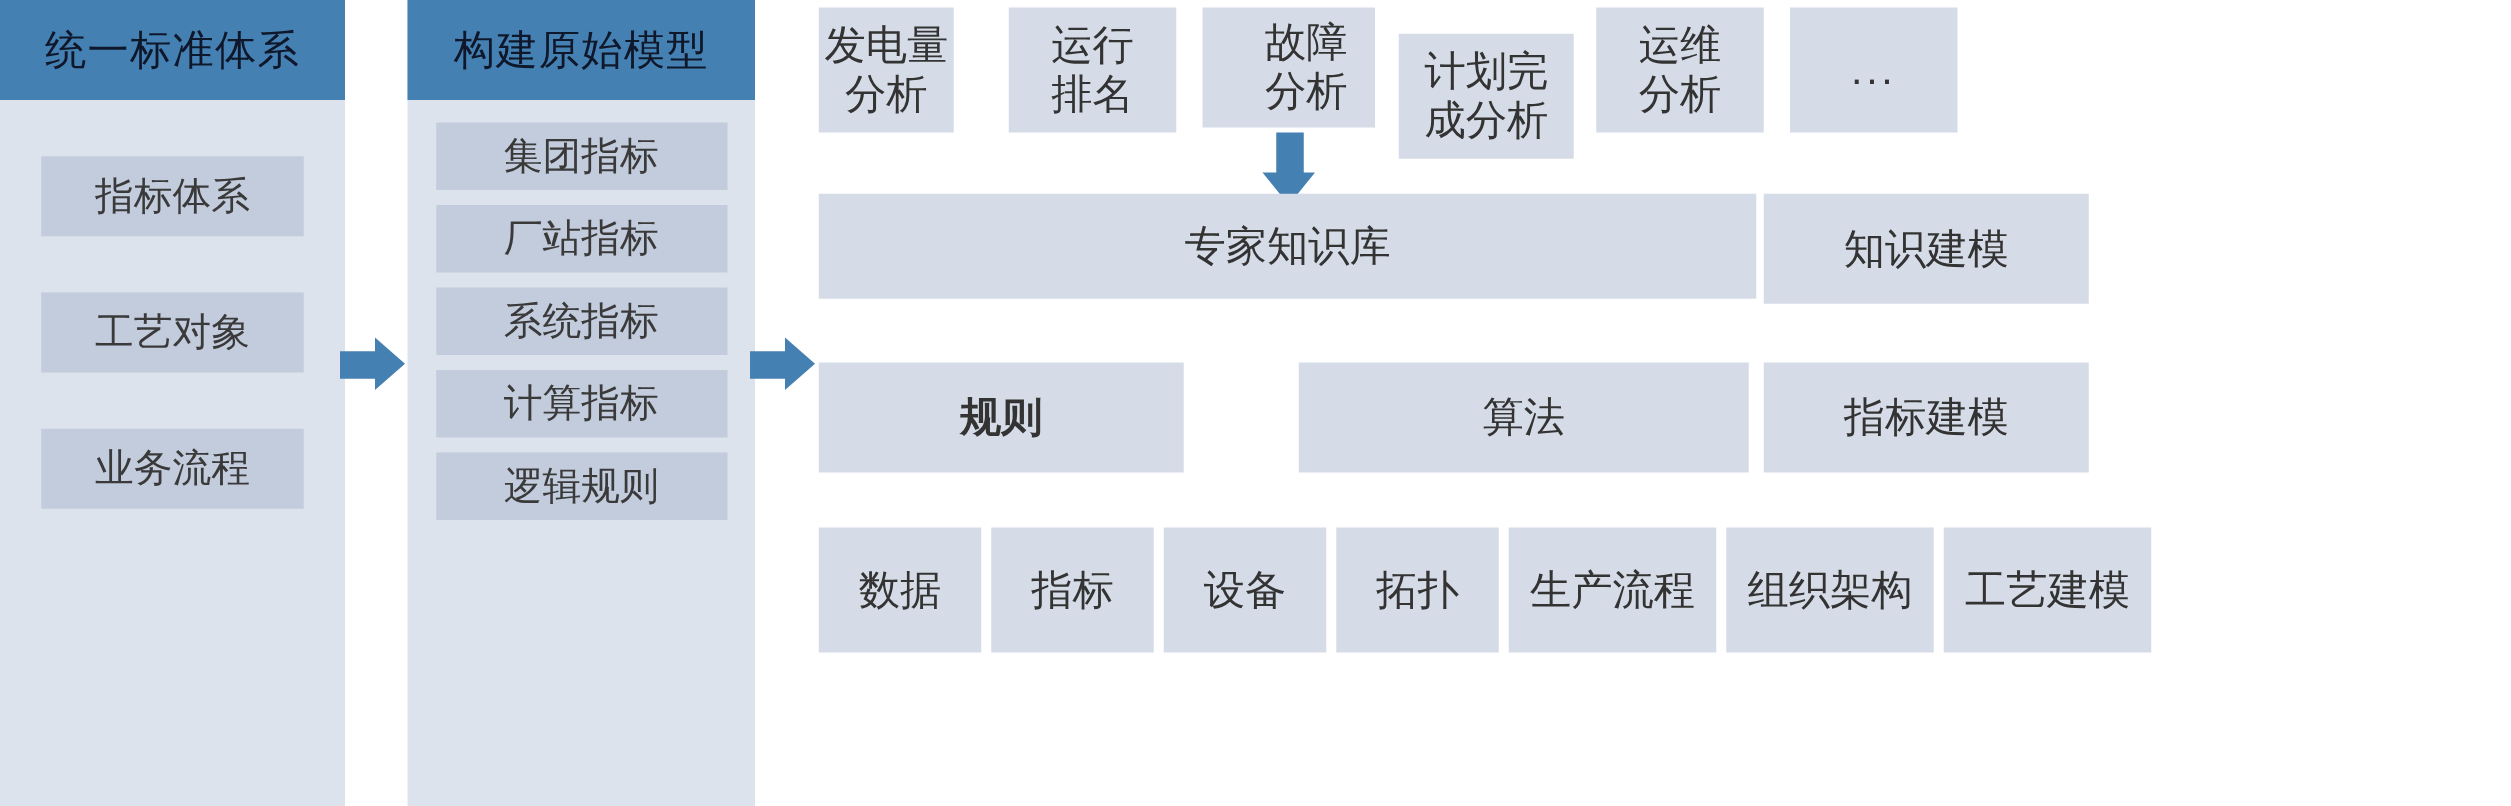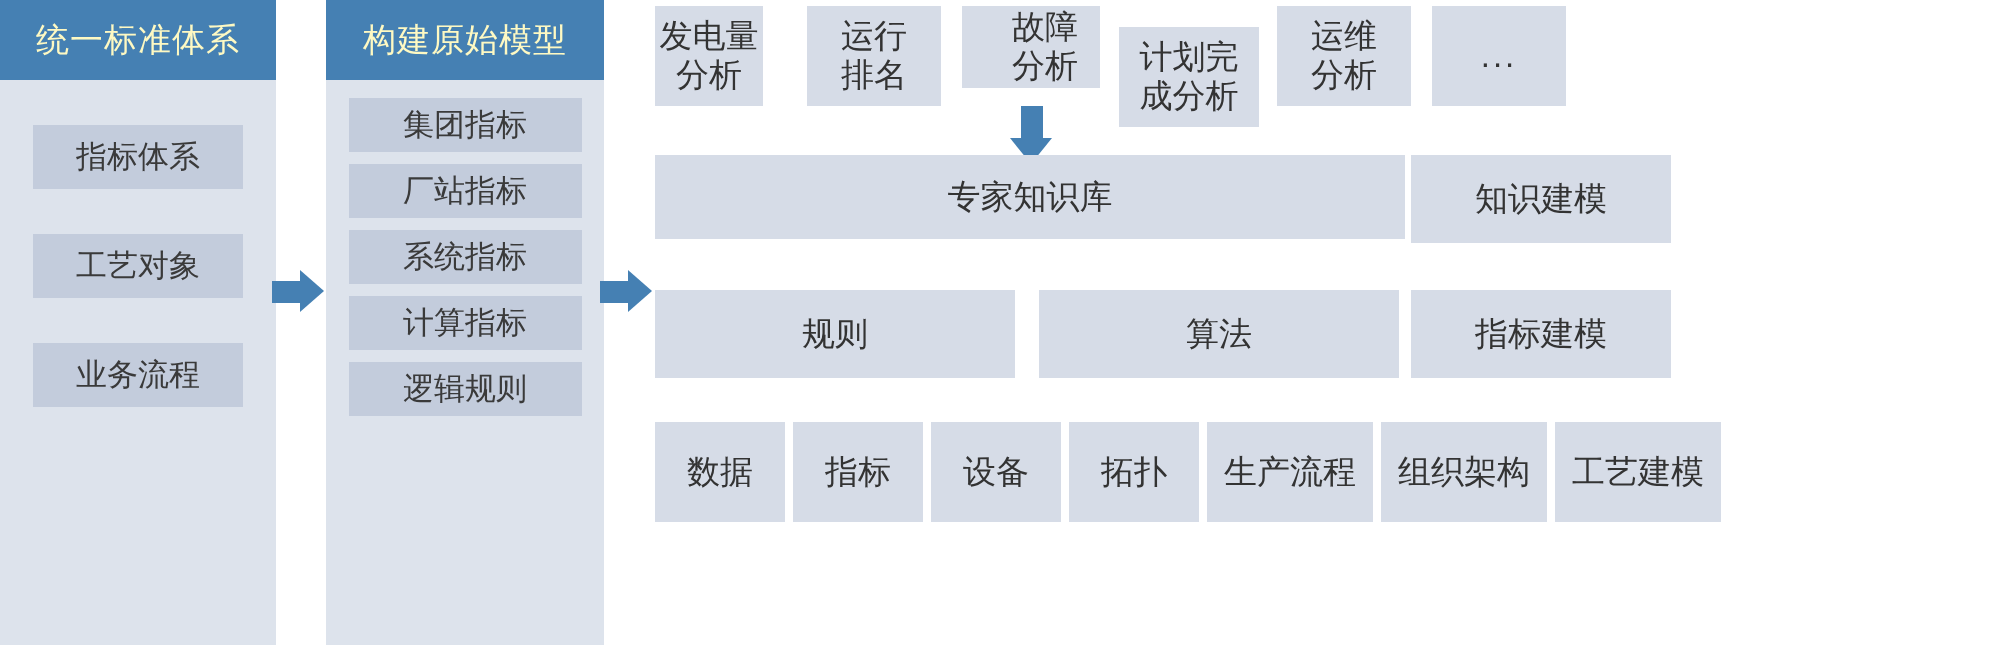--- a/index.html
+++ b/index.html
@@ -14,21 +14,21 @@
 
   
   .panel{
     position:absolute;
     background:#dde3ec;
   }
   .panel-head{
     position:absolute;
     left:0; top:0; width:100%;
     background:#4580b3;
-    color:#fef9c3;
+    color:#0f172a;
     display:flex; align-items:center; justify-content:center;
     font-size:33px;
     letter-spacing:1px;
     white-space:nowrap;
   }
   .panel-body{
     position:absolute; left:0; width:100%;
     display:flex; flex-direction:column; align-items:center;
   }
   .chip{
@@ -130,37 +130,37 @@
 
   <div class="arrow-right" style="left:600px; top:270px;">
     <div class="shaft"></div>
       <div class="head"></div>
   </div>
 
   <div class="card" style="left:655px; top:6px; width:108px; height:100px;">发电量
 分析</div>
   <div class="card" style="left:807px; top:6px; width:134px; height:100px;">运行
 排名</div>
-  <div class="card" style="left:962px; top:6px; width:138px; height:82px;padding-left:28px;">故障
+  <div class="card" style="left:962px; top:6px; width:138px; height:96px;padding-left:28px;">故障
 分析</div>
   <div class="card" style="left:1119px; top:6px; width:140px; height:100px;margin-top:21px;">计划完
 成分析</div>
   <div class="card" style="left:1277px; top:6px; width:134px; height:100px;">运维
 分析</div>
   <div class="card dots" style="left:1432px; top:6px; width:134px; height:100px;">...</div>
 
   <div class="arrow-down" style="left:1010px; top:106px;">
     <div class="shaft"></div>
       <div class="head"></div>
   </div>
 
   <div class="card" style="left:655px; top:155px; width:750px; height:84px;text-align:center;">专家知识库</div>
   <div class="card" style="left:1411px; top:155px; width:260px; height:88px;">知识建模</div>
 
-  <div class="card" style="left:655px; top:290px; width:360px; height:88px;">规则</div>
+  <div class="card" style="left:655px; top:290px; width:292px; height:88px;font-weight:bold;">规则</div>
   <div class="card" style="left:1039px; top:290px; width:360px; height:88px;">算法</div>
   <div class="card" style="left:1411px; top:290px; width:260px; height:88px;">指标建模</div>
 
   <div class="card" style="left:655px; top:422px; width:130px; height:100px;">数据</div>
   <div class="card" style="left:793px; top:422px; width:130px; height:100px;">指标</div>
   <div class="card" style="left:931px; top:422px; width:130px; height:100px;">设备</div>
   <div class="card" style="left:1069px; top:422px; width:130px; height:100px;">拓扑</div>
   <div class="card" style="left:1207px; top:422px; width:166px; height:100px;">生产流程</div>
   <div class="card" style="left:1555px; top:422px; width:166px; height:100px;">工艺建模</div>
   <div class="card" style="left:1381px; top:422px; width:166px; height:100px;">组织架构</div>

